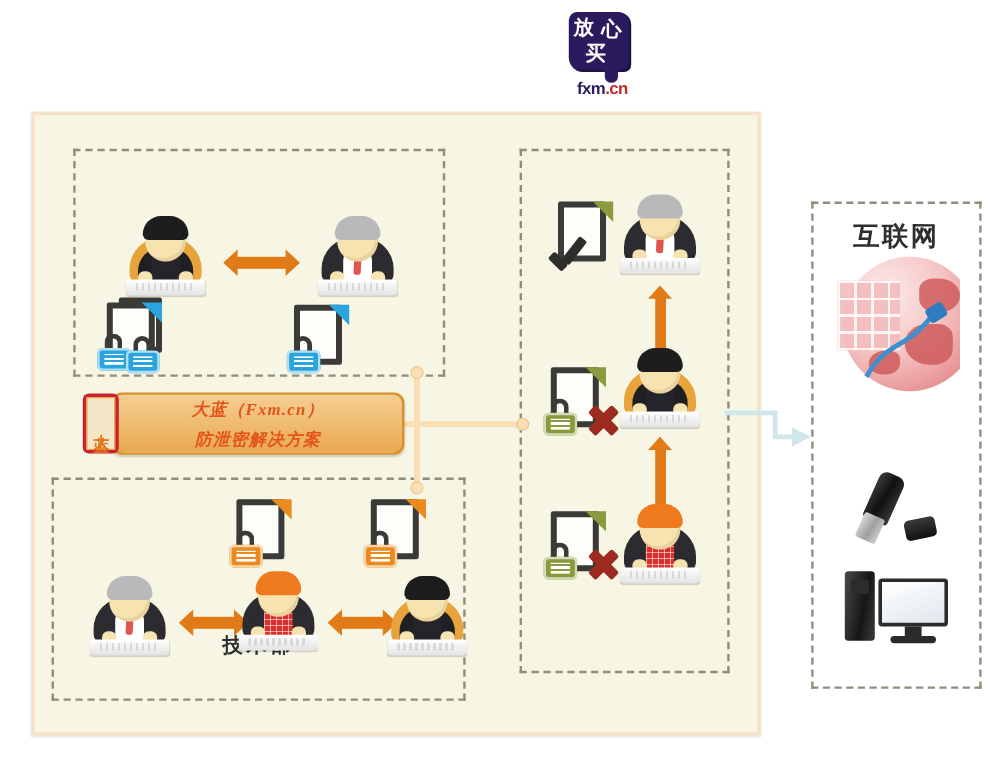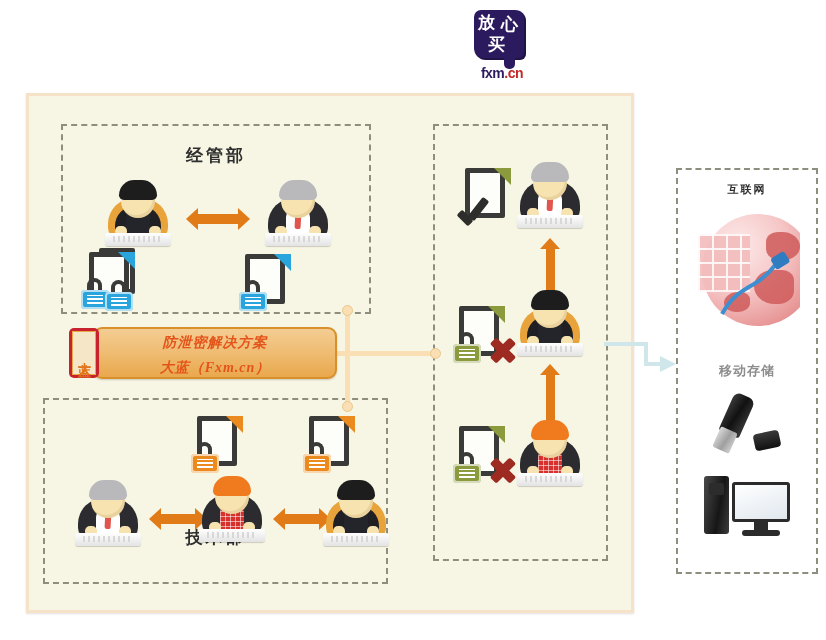--- a/index.html
+++ b/index.html
@@ -363,21 +363,21 @@
     border: 2px dashed #8e8e7e;
     box-sizing: border-box;
     background: #ffffff;
   }
   .ext-label {
     position: absolute;
     width: 100%;
     text-align: center;
     font-family: Liberation Sans, sans-serif;
     font-weight: bold;
-    font-size: 11px;
+    font-size: 22px;
     color: #2e2e2e;
     letter-spacing: 2px;
   }
   .ext-label.gray {
     color: #8d8d8d;
     font-family: "Liberation Sans", sans-serif;
     font-size: 13px;
     letter-spacing: 1px;
   }
 
@@ -497,21 +497,20 @@
       <span class="s3">买</span>
     </div>
     <div class="tail"></div>
     <div class="dom"><span>fxm</span><i>.cn</i></div>
   </div>
 </div>
 
 <div id="enterprise-panel">
 
   <div class="dept-box" id="dept-management">
-    <div class="dept-label" style="top:18px">经管部</div>
 
     <div class="avatar" style="left:36px; top:50px;">
       <div class="av-chair" style="background:#e8a33a"></div>
       <div class="av-body" style="background:#1f1f24"></div>
       <div class="av-shirt" style="background:#24242b"></div>
       <div class="av-bow"></div>
       <div class="av-head"></div>
       <div class="av-hair" style="background:#1d1d1d"></div>
       <div class="av-hands">
           <i class="l"></i>
@@ -710,22 +709,22 @@
   </div>
 
   <div class="conn-line" style="left:316px; top:212px; width:5px; height:100px;"></div>
   <div class="conn-line" style="left:300px; top:255px; width:110px; height:5px;"></div>
   <div class="conn-node" style="left:313px; top:209px;"></div>
   <div class="conn-node" style="left:313px; top:305px;"></div>
   <div class="conn-node" style="left:401px; top:252px;"></div>
 
   <div id="solution-callout">
     <div id="solution-text-box">
+      <div class="line">大蓝（Fxm.cn）</div>
       <div class="line">防泄密解决方案</div>
-      <div class="line">大蓝（Fxm.cn）</div>
     </div>
     <div id="solution-badge">
       <div class="inner">
           <span>大蓝</span>
         </div>
     </div>
   </div>
 </div>
 
 <svg id="external-link-arrow" width="76" height="42">
@@ -741,21 +740,20 @@
     <div class="land1"></div>
     <div class="land2"></div>
     <div class="land3"></div>
     <div class="grid"></div>
     <svg width="104" height="122">
       <path d="M26,106 C34,92 40,86 58,76 C68,70 74,64 80,56" fill="none" stroke="#3d8fd0" stroke-width="4"></path>
       <rect x="76" y="46" width="16" height="13" rx="3" fill="#2f7dc0" transform="rotate(-32 84 52)"></rect>
     </svg>
   </div>
 
-  <div class="ext-label gray" style="top:192px">移动存储</div>
 
   <div id="usb">
     <div class="stick"></div>
     <div class="metal"></div>
     <div class="cap"></div>
   </div>
 
   <div id="pc">
     <div class="tower"></div>
     <div class="screen"></div>

